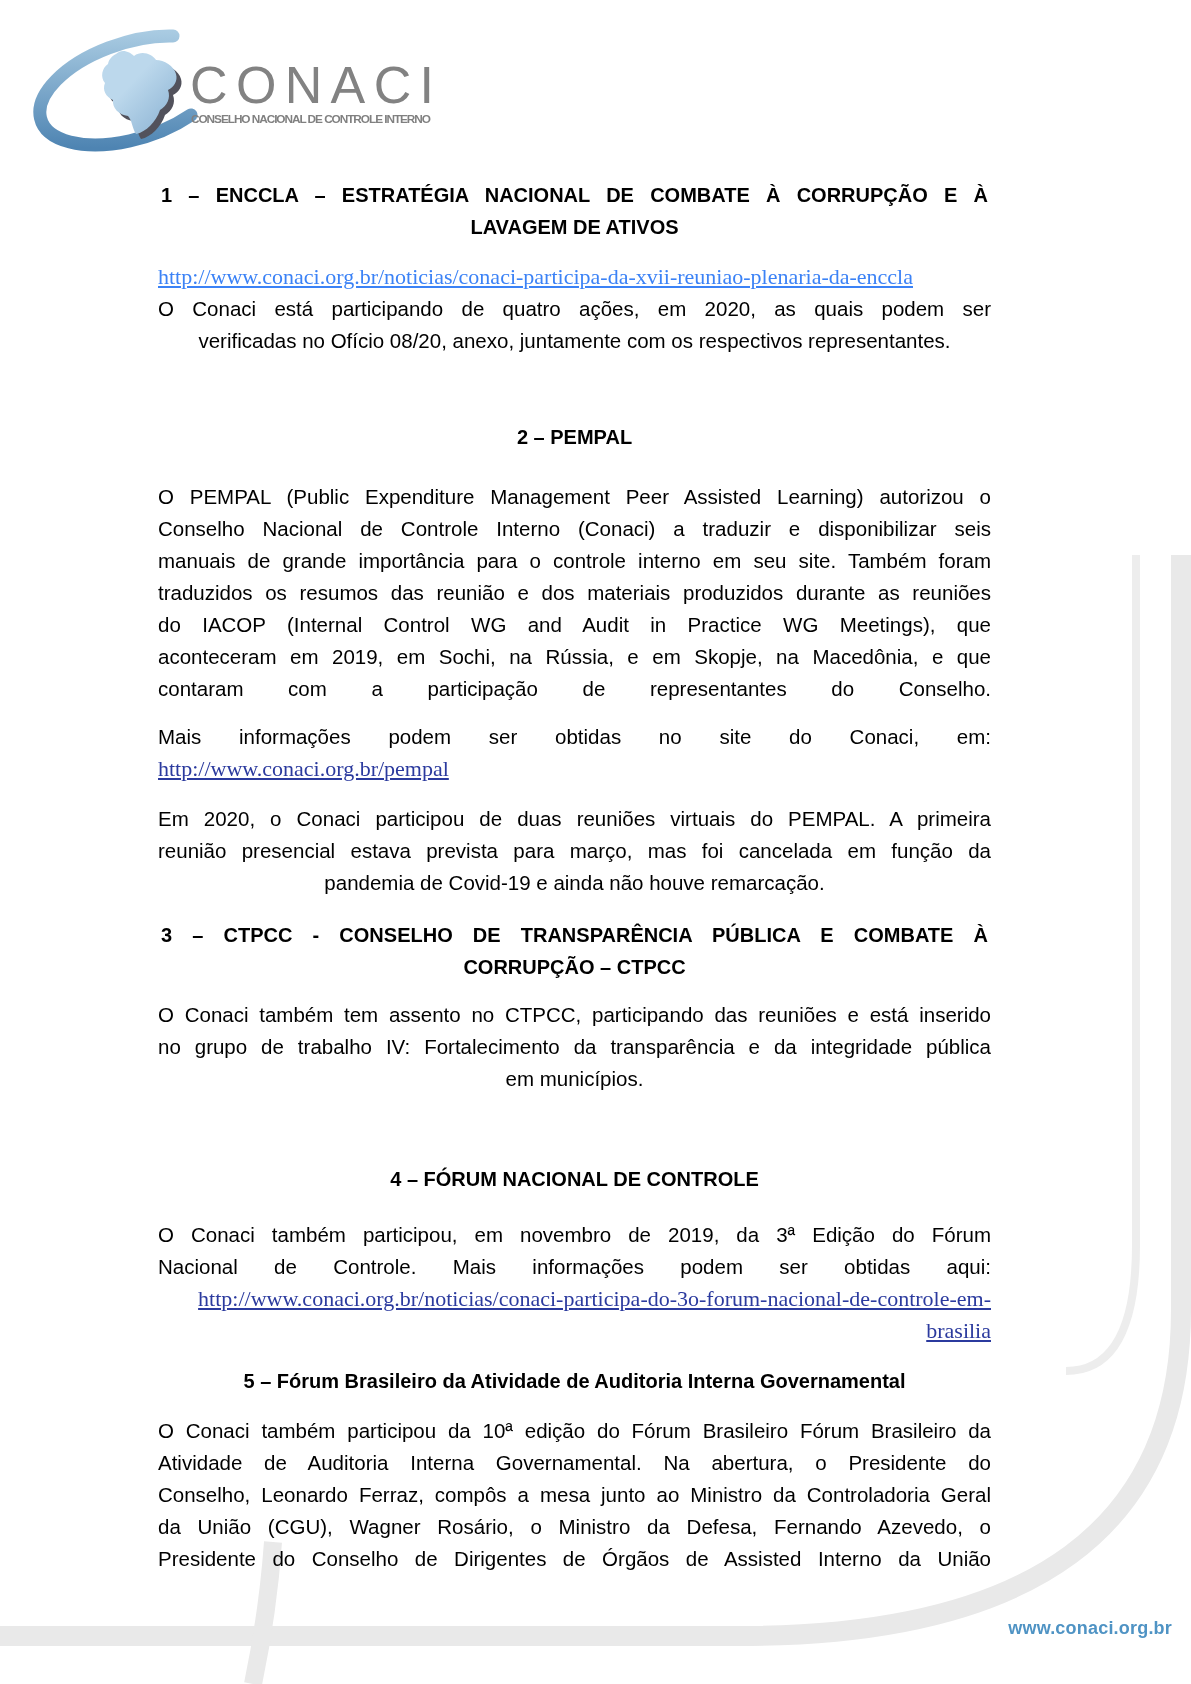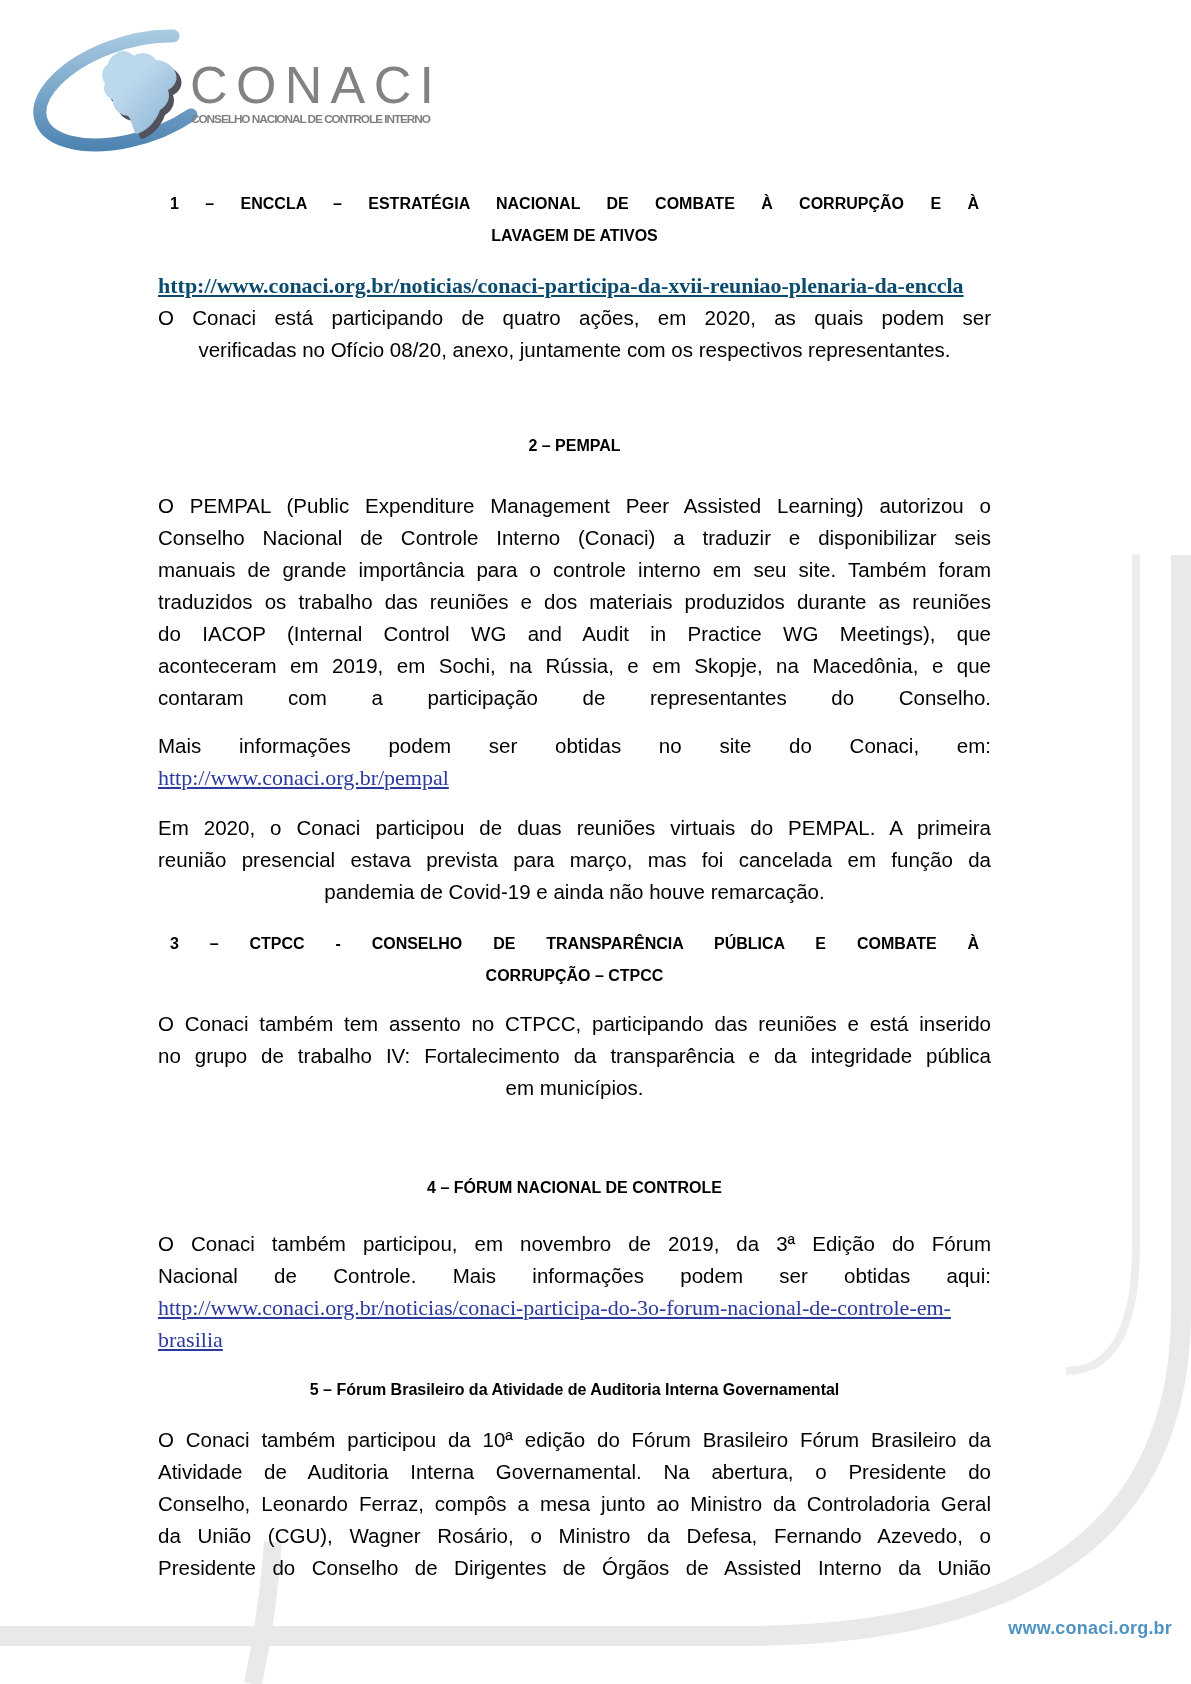--- a/index.html
+++ b/index.html
@@ -29,42 +29,42 @@
   
   .content {
     position: absolute;
     left: 158px; top: 0;
     width: 833px;
     padding-top: 176px;
     font-size: 20.5px;
     line-height: 32px;
     z-index: 1;
   }
-  .h  { margin: 12px; font-weight: bold; font-size: 16px; }
+  .h  { margin: 3px; font-weight: bold; font-size: 20px; }
   .para { margin: 0; }
   .jline { text-align: justify; text-align-last: justify; }
   .lline { text-align: center; }
   .m16 { margin-bottom: 16px; }
   .m18 { margin-bottom: 18px; }
   .m20 { margin-bottom: 20px; }
   .m24 { margin-bottom: 24px; }
   .m28 { margin-bottom: 28px; }
   .m64 { margin-bottom: 64px; }
   .m68 { margin-bottom: 68px; }
   .linkline { margin: 0; }
   a.doclink {
     font-family: "Liberation Serif", serif;
     font-size: 22px;
     text-decoration: underline;
     line-height: 32px;
     cursor: pointer;
   }
-  a.purple { color: #0c4a6e; font-weight: bold; }
+  a.purple { color: #3b82f6; }
   a.blue   { color: #2b3a9e; }
-  a.blocklink span { display: block; text-align: left; }
+  a.blocklink span { display: block; text-align: right; margin-left: 10px; }
   
   .footer-url {
     position: absolute;
     top: 1618px;
     right: 19px;
     z-index: 2;
     font-weight: bold;
     font-size: 18px;
     letter-spacing: 0.2px;
     color: #4f93c4;
@@ -130,21 +130,21 @@
         <div class="lline">verificadas no Ofício 08/20, anexo, juntamente com os respectivos representantes.</div>
       </div>
 
     <h2 class="h m28">
         <div class="lline">2 – PEMPAL</div>
       </h2>
     <div class="para m16">
         <div class="jline">O PEMPAL (Public Expenditure Management Peer Assisted Learning) autorizou o</div>
         <div class="jline">Conselho Nacional de Controle Interno (Conaci) a traduzir e disponibilizar seis</div>
         <div class="jline">manuais de grande importância para o controle interno em seu site. Também foram</div>
-        <div class="jline">traduzidos os trabalho das reuniões e dos materiais produzidos durante as reuniões</div>
+        <div class="jline">traduzidos os resumos das reunião e dos materiais produzidos durante as reuniões</div>
         <div class="jline">do IACOP (Internal Control WG and Audit in Practice WG Meetings), que</div>
         <div class="jline">aconteceram em 2019, em Sochi, na Rússia, e em Skopje, na Macedônia, e que</div>
         <div class="jline">contaram com a participação de representantes do Conselho.</div>
       </div>
     <div class="para m18">
       <div class="jline">Mais informações podem ser obtidas no site do Conaci, em:</div>
       <a class="doclink blue" href="#">http://www.conaci.org.br/pempal</a>
     </div>
     <div class="para m20">
         <div class="jline">Em 2020, o Conaci participou de duas reuniões virtuais do PEMPAL. A primeira</div>

